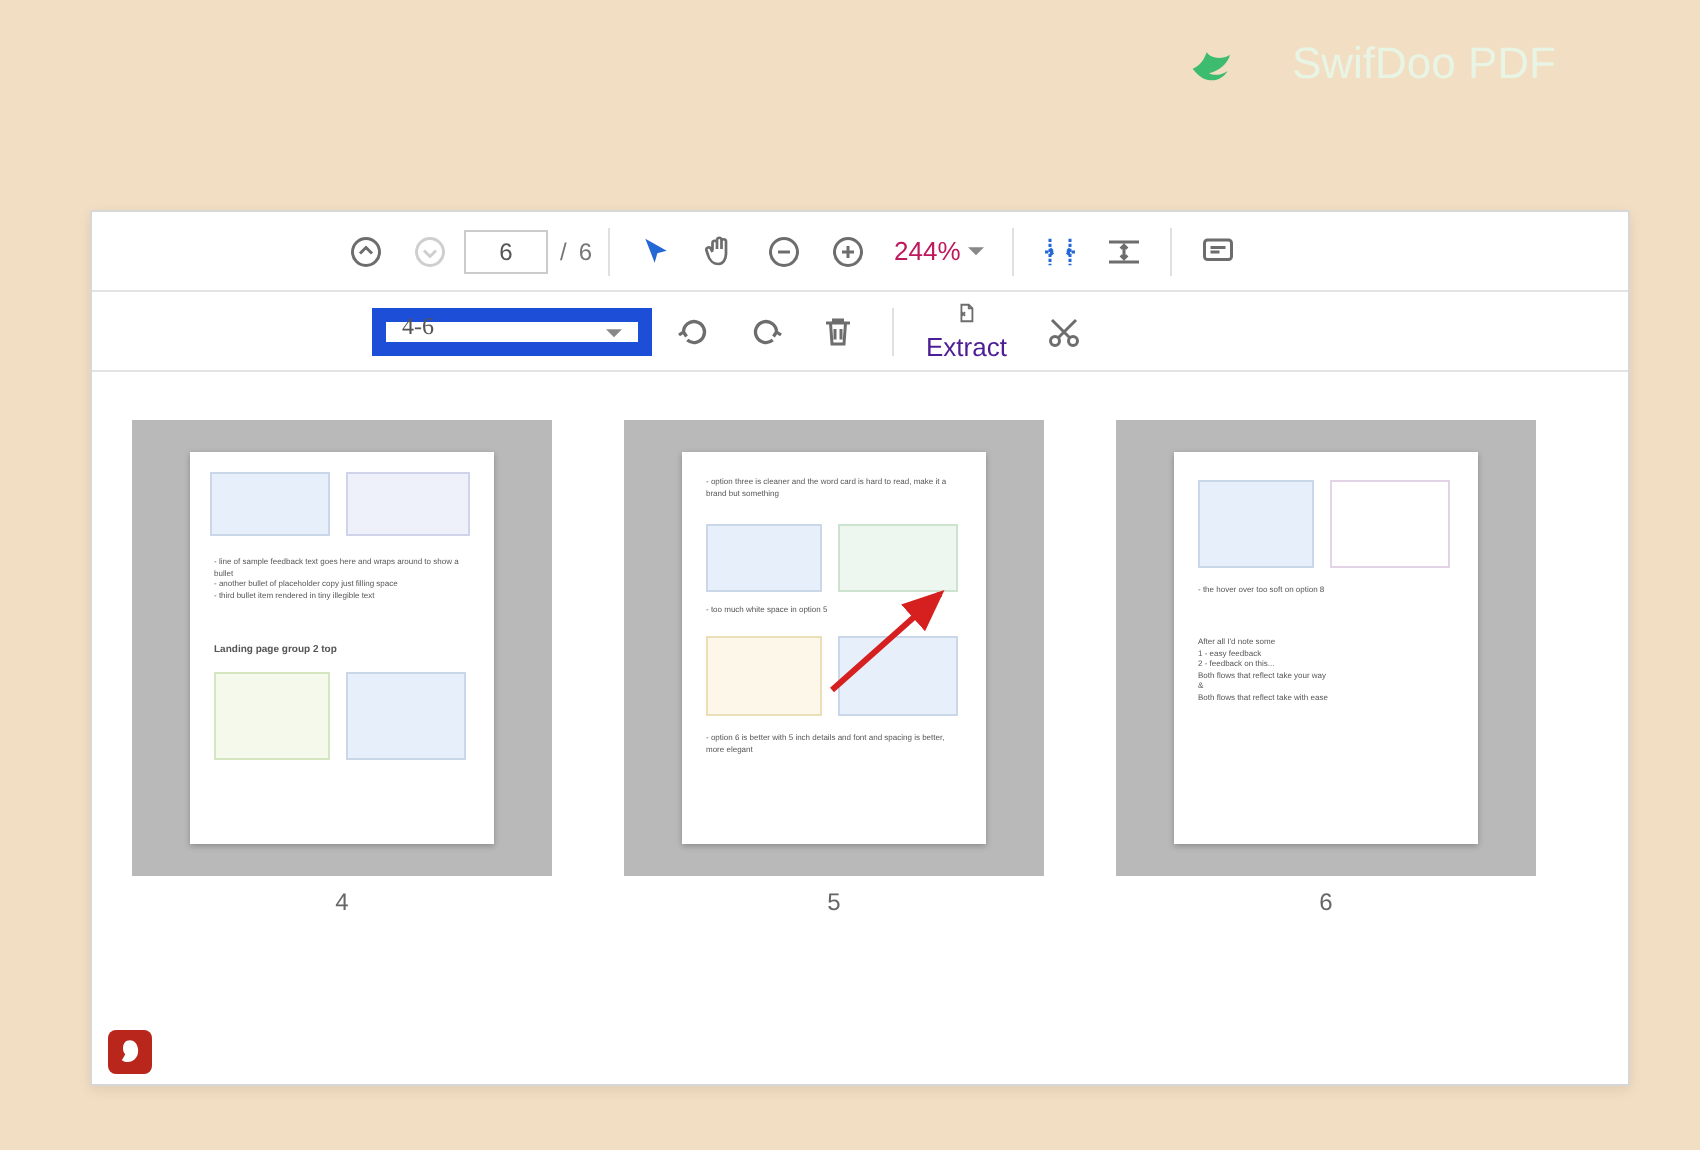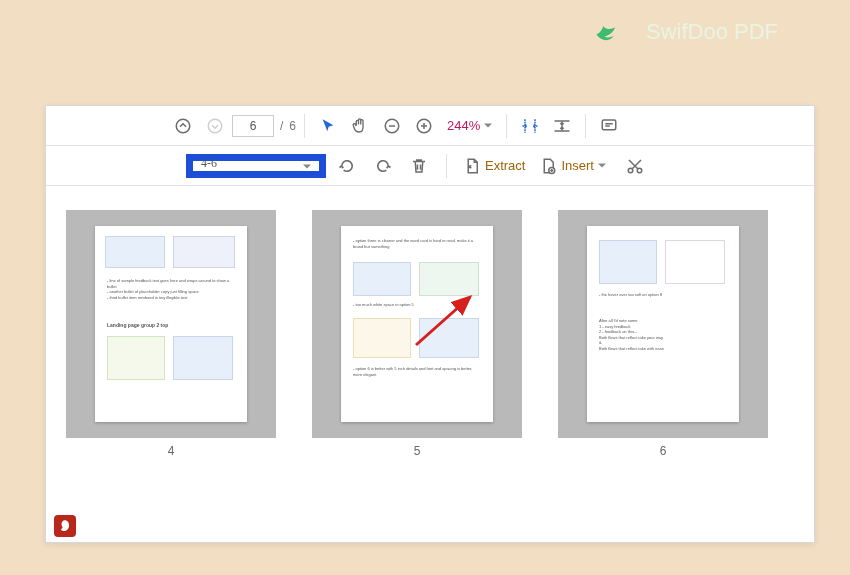--- a/index.html
+++ b/index.html
@@ -70,21 +70,21 @@
   width: 140px; height: 24px;
   border: 7px solid #1d4ed8;
   display: flex; align-items: flex-end; justify-content: space-between;
   padding: 0 8px; font-size: 12px; color: #555;
   margin-left: 130px;
   font-family: Liberation Serif, serif;
 }
 .tool-label-btn {
   display: flex; align-items: center; gap: 4px;
   height: 30px; padding: 0 4px;
-  color: #a16207; font-size: 13px; cursor: pointer;
+  color: #4c1d95; font-size: 13px; cursor: pointer; flex-direction: column;
 }
 .thumbs-area {
   display: flex; gap: 36px;
   padding: 24px 20px 10px 20px;
 }
 .thumb-col { display: flex; flex-direction: column; align-items: center; gap: 6px; }
 .thumb-frame {
   width: 210px; height: 228px;
   background: #b9b9b9;
   display: flex; align-items: center; justify-content: center;
@@ -217,31 +217,20 @@
           <path d="M4 6h16M9 6V4h6v2M7 6l1 14h8l1-14M10 10v7M14 10v7"></path>
         </svg>
     </div>
     <div class="divider-v"></div>
     <div class="tool-label-btn">
       <svg width="18" height="18" viewBox="0 0 24 24" fill="none" stroke="#6d6d6d" stroke-width="2">
           <path d="M7 3h8l4 4v14H7z"></path>
           <path d="M15 3v4h4M11 11l-4 4m0-4l4 4"></path>
         </svg>
       <span>Extract</span>
-    </div>
-    <div class="tool-label-btn">
-      <svg width="18" height="18" viewBox="0 0 24 24" fill="none" stroke="#6d6d6d" stroke-width="2">
-          <path d="M7 3h8l4 4v14H7z"></path>
-          <circle cx="17" cy="18" r="4" fill="#fff"></circle>
-          <path d="M17 16v4M15 18h4"></path>
-        </svg>
-      <span>Insert</span>
-      <svg width="8" height="8" viewBox="0 0 10 6">
-          <path d="M0 0l5 5 5-5z" fill="#888"></path>
-        </svg>
     </div>
     <div class="tb-btn" style="margin-left:4px">
       <svg width="18" height="18" viewBox="0 0 24 24" fill="none" stroke="currentColor" stroke-width="2">
           <circle cx="6" cy="18" r="3"></circle>
           <circle cx="18" cy="18" r="3"></circle>
           <path d="M8 16L20 4M16 16L4 4"></path>
         </svg>
     </div>
   </div>
 

